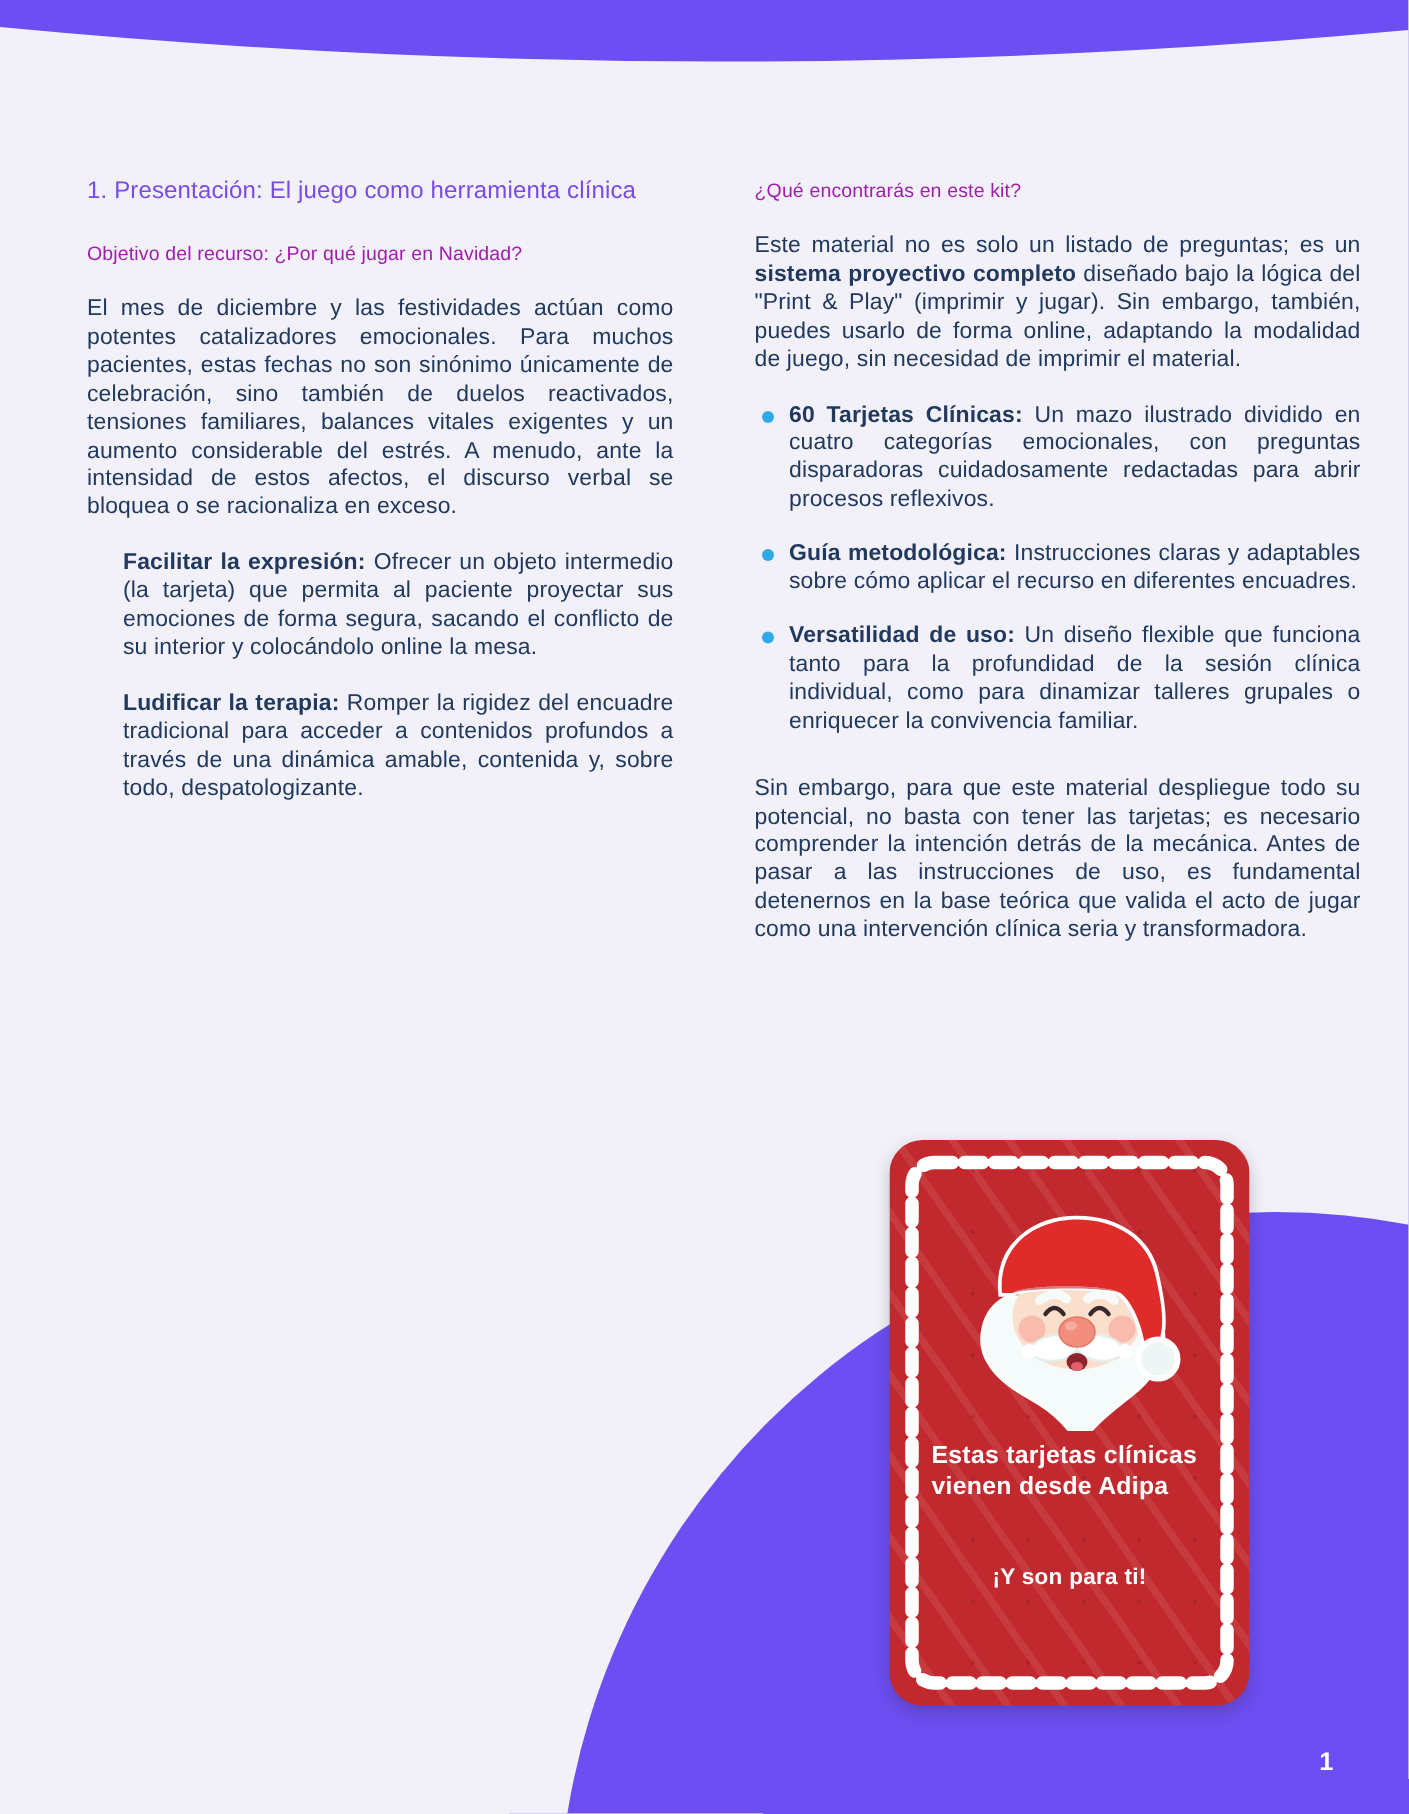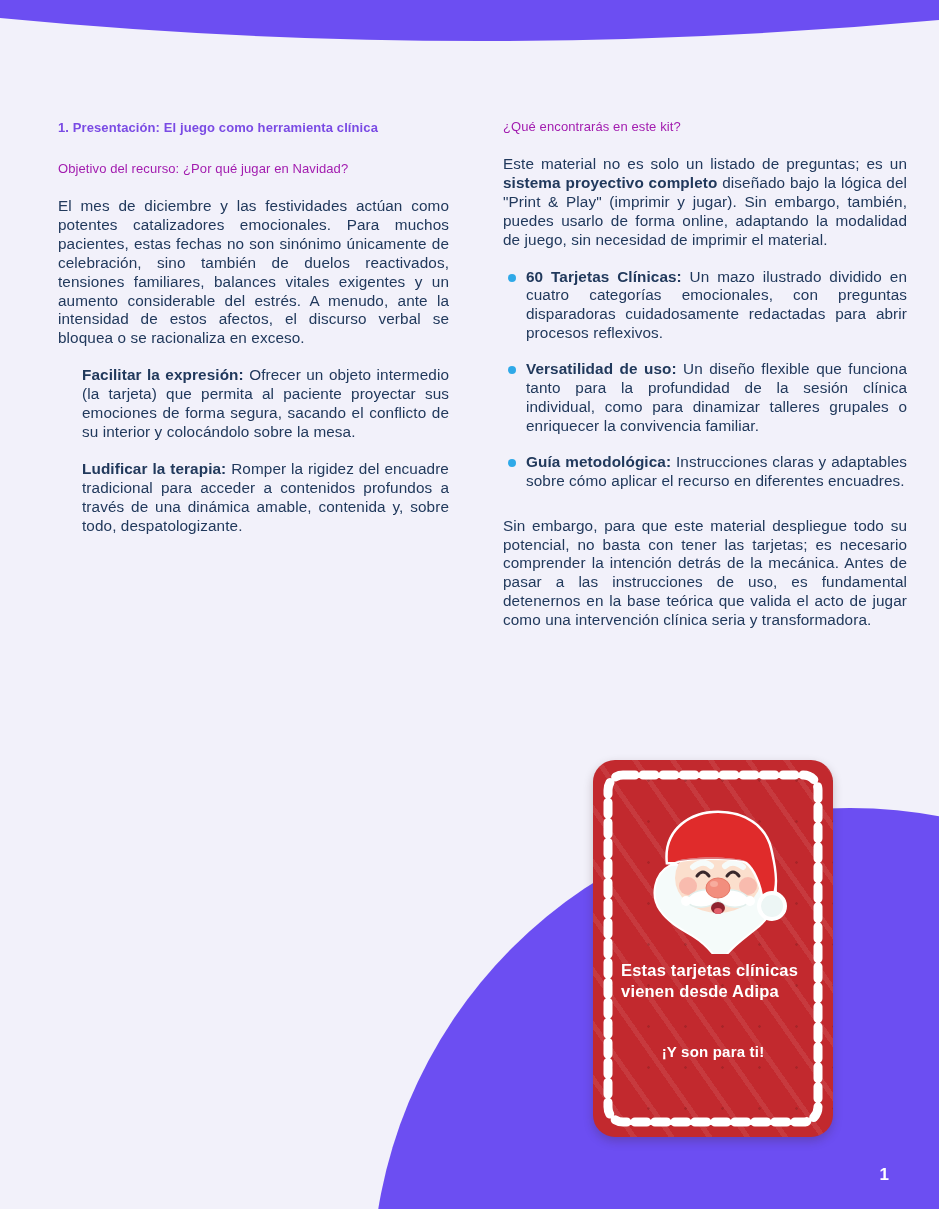--- a/index.html
+++ b/index.html
@@ -16,21 +16,21 @@
   .top-arc{position:absolute;top:0;left:0;width:939px;height:70px;z-index:1;}
   .bottom-circle{
     position:absolute;left:372px;top:808px;width:956px;height:956px;
     border-radius:50%;background:#6C4EF2;z-index:1;
   }
   
   .col{position:absolute;top:116px;z-index:2;}
   .col-left{left:58px;width:391px;}
   .col-right{left:503px;width:404px;}
   h1.title{
-    font-size:13px;line-height:23px;font-weight:bold;
+    font-size:16px;line-height:23px;font-weight:normal;
     color:#7A4BE4;margin:0 0 19px 0;letter-spacing:.1px;
   }
   h2.blue{
     font-size:13px;line-height:22px;font-weight:normal;
     color:#a21caf;margin:0 0 17px 0;letter-spacing:.1px;
   }
   p.body{
     font-size:15.3px;line-height:18.9px;margin:0 0 18px 0;
     text-align:justify;letter-spacing:.1px;
   }
@@ -82,39 +82,39 @@
   <svg class="top-arc" viewBox="0 0 939 70" preserveAspectRatio="none">
     <path d="M0,0 H939 V20 Q470,63 0,18 Z" fill="#6C4EF2"></path>
   </svg>
 
   <div class="bottom-circle"></div>
 
   <div class="col col-left">
     <h1 class="title">1. Presentación: El juego como herramienta clínica</h1>
     <h2 class="blue">Objetivo del recurso: ¿Por qué jugar en Navidad?</h2>
     <p class="body">El mes de diciembre y las festividades actúan como potentes catalizadores emocionales. Para muchos pacientes, estas fechas no son sinónimo únicamente de celebración, sino también de duelos reactivados, tensiones familiares, balances vitales exigentes y un aumento considerable del estrés. A menudo, ante la intensidad de estos afectos, el discurso verbal se bloquea o se racionaliza en exceso.</p>
-    <p class="body indent"><b>Facilitar la expresión:</b><span> Ofrecer un objeto intermedio (la tarjeta) que permita al paciente proyectar sus emociones de forma segura, sacando el conflicto de su interior y colocándolo sobre la mesa.</span></p>
+    <p class="body indent"><b>Facilitar la expresión:</b><span> Ofrecer un objeto intermedio (la tarjeta) que permita al paciente proyectar sus emociones de forma segura, sacando el conflicto de su interior y colocándolo online la mesa.</span></p>
     <p class="body indent"><b>Ludificar la terapia:</b><span> Romper la rigidez del encuadre tradicional para acceder a contenidos profundos a través de una dinámica amable, contenida y, sobre todo, despatologizante.</span></p>
   </div>
 
   <div class="col col-right">
     <h2 class="blue">¿Qué encontrarás en este kit?</h2>
     <p class="body"><span>Este material no es solo un listado de preguntas; es un </span><b>sistema proyectivo completo</b><span> diseñado bajo la lógica del "Print &amp; Play" (imprimir y jugar). Sin embargo, también, puedes usarlo de forma online, adaptando la modalidad de juego, sin necesidad de imprimir el material.</span></p>
     <ul class="bullets">
       <li>
         <span class="dot"></span>
         <div class="btext"><b>60 Tarjetas Clínicas:</b><span> Un mazo ilustrado dividido en cuatro categorías emocionales, con preguntas disparadoras cuidadosamente redactadas para abrir procesos reflexivos.</span></div>
       </li>
       <li>
         <span class="dot"></span>
-        <div class="btext"><b>Versatilidad de uso:</b><span> Un diseño flexible que funciona tanto para la profundidad de la sesión clínica individual, como para dinamizar talleres grupales o enriquecer la convivencia familiar.</span></div>
+        <div class="btext"><b>Guía metodológica:</b><span> Instrucciones claras y adaptables sobre cómo aplicar el recurso en diferentes encuadres.</span></div>
       </li>
       <li>
         <span class="dot"></span>
-        <div class="btext"><b>Guía metodológica:</b><span> Instrucciones claras y adaptables sobre cómo aplicar el recurso en diferentes encuadres.</span></div>
+        <div class="btext"><b>Versatilidad de uso:</b><span> Un diseño flexible que funciona tanto para la profundidad de la sesión clínica individual, como para dinamizar talleres grupales o enriquecer la convivencia familiar.</span></div>
       </li>
     </ul>
     <p class="body" style="margin-top:26px;">Sin embargo, para que este material despliegue todo su potencial, no basta con tener las tarjetas; es necesario comprender la intención detrás de la mecánica. Antes de pasar a las instrucciones de uso, es fundamental detenernos en la base teórica que valida el acto de jugar como una intervención clínica seria y transformadora.</p>
   </div>
 
   <div class="xmas-card">
     <svg class="rope" width="240" height="377" viewBox="0 0 240 377">
       <rect x="15" y="15" width="210" height="347" rx="15" fill="none" stroke="#FFFFFF" stroke-width="9" stroke-dasharray="12 8" stroke-linecap="round"></rect>
     </svg>
 

